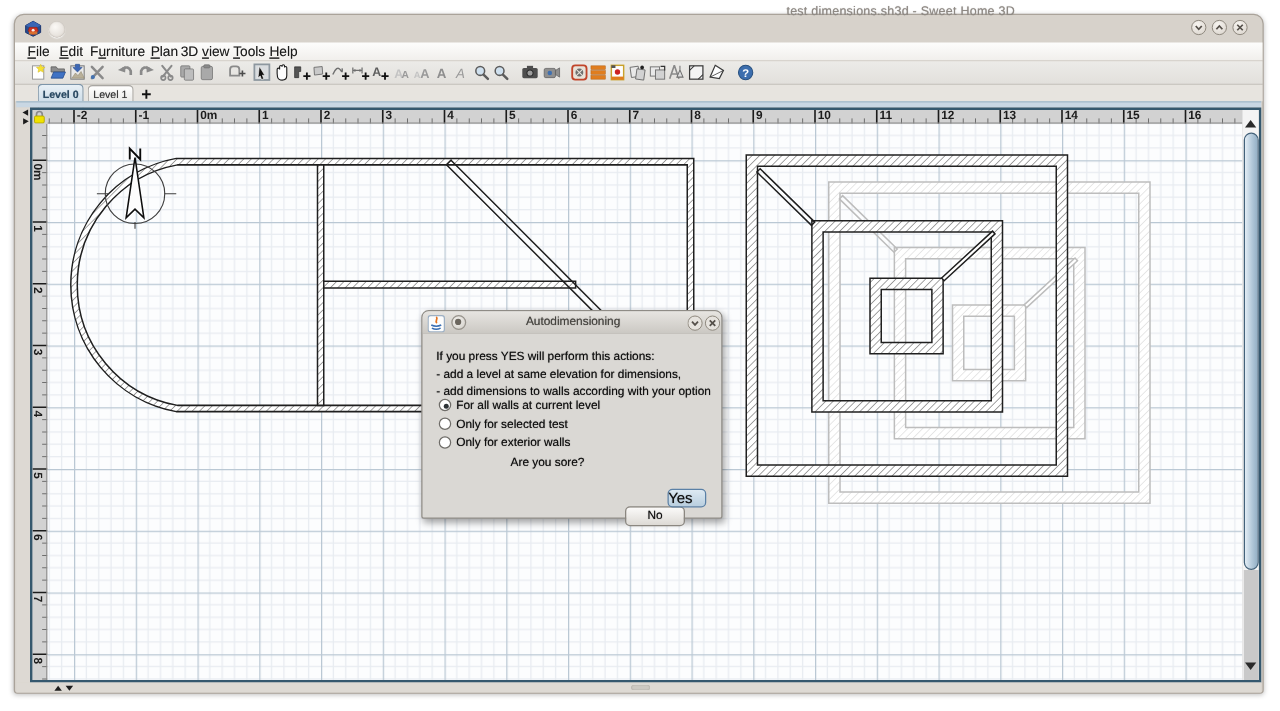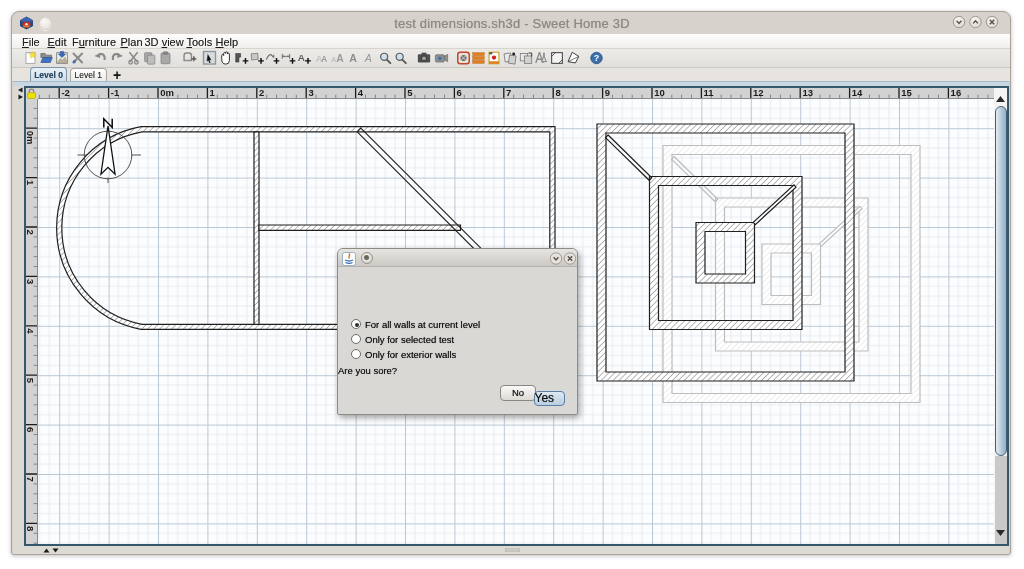--- a/index.html
+++ b/index.html
@@ -8,21 +8,21 @@
 <div class="abs" style="left:11px;top:11px;width:1000px;height:544px;background:#d7d2cb;border:1px solid #aaa39a;border-radius:8px 8px 3px 3px;box-shadow:0 1px 4px rgba(0,0,0,0.25)"></div>
 
 <svg class="abs" style="left:19px;top:15px" width="15" height="16" viewBox="0 0 20 18">
  <path d="M10,1 L18,5.5 V13 L10,17 L2,13 V5.5 Z" fill="#274d8f" stroke="#16306b" stroke-width="1"></path>
  <path d="M10,1 L18,5.5 L10,9.5 L2,5.5 Z" fill="#3a66b5"></path>
  <path d="M6,7.5 h8 l1.5,4 L10,15.5 L4.5,11.5 Z" fill="#cc3322" stroke="#8f1f12" stroke-width="0.6"></path>
  <circle cx="10" cy="10.5" r="1.6" fill="#f3f3f3"></circle>
  <path d="M5.5,12 h9 v3 h-9 z" fill="#e07a30" opacity="0.85"></path>
 </svg>
 <div class="abs" style="left:38.5px;top:17px;width:13px;height:13px;border-radius:50%;background:radial-gradient(circle at 40% 35%,#fbf9f6,#dcd6cf);box-shadow:inset 0 0 1px #a39c93, 0 1px 1px rgba(255,255,255,0.7)"></div>
-<div class="abs" style="left:212px;top:16px;width:600px;text-align:center;font-size:13px;color:#8e8984;letter-spacing:0.2px;text-shadow:0 0 0.7px rgba(142,137,132,0.8)">test dimensions.sh3d - Sweet Home 3D</div>
+<div class="abs" style="left:212px;top:4px;width:600px;text-align:right;font-size:10px;color:#8e8984;letter-spacing:0.2px;text-shadow:0 0 0.7px rgba(142,137,132,0.8)">test dimensions.sh3d - Sweet Home 3D</div>
 <svg class="abs" style="left:951px;top:14px" width="50" height="16" viewBox="0 0 50 16">
  <defs>
       <radialGradient id="wb" cx="0.4" cy="0.3" r="0.9">
         <stop offset="0" stop-color="#f7f4f0"></stop>
         <stop offset="1" stop-color="#d8d2ca"></stop>
       </radialGradient>
     </defs>
  <g stroke="#8f897f" stroke-width="0.8" fill="url(#wb)">
   <circle cx="8" cy="8" r="5.7"></circle>
   <circle cx="24.5" cy="8" r="5.7"></circle>
@@ -321,29 +321,35 @@
 
 <div class="abs" style="left:337px;top:248px;width:241px;height:167px;background:#dad8d4;border:1px solid #8f8c86;border-radius:6px 6px 2px 2px;box-shadow:2px 3px 6px rgba(0,0,0,0.35)">
   <div class="abs" style="left:0;top:0;width:239px;height:18px;background:linear-gradient(#e7e5e1,#ccc9c4);border-bottom:1px solid #b5b2ad;border-radius:5px 5px 0 0"></div>
   <svg class="abs" style="left:4px;top:2.5px" width="14" height="14" viewBox="0 0 14 14">
     <rect x="0.5" y="0.5" width="13" height="13" rx="2" fill="#fdfdfd" stroke="#9db0c4"></rect>
     <path d="M7,1.5 C9,3 5.5,4.5 7.5,6.5" fill="none" stroke="#e2721f" stroke-width="1.4"></path>
     <path d="M3,8 q4,2 8,0 M3.5,10.5 q3.5,1.8 7,0" fill="none" stroke="#3b6fb3" stroke-width="1.3"></path>
   </svg>
   <div class="abs" style="left:23px;top:3px;width:12px;height:12px;border-radius:50%;background:radial-gradient(circle at 40% 35%,#f5f3ef,#cfccc6);border:1px solid #97938c"></div>
   <div class="abs" style="left:25.5px;top:5.5px;width:5px;height:5px;border-radius:50%;background:#6b665e"></div>
+  <div class="abs" style="left:0;top:3px;width:241px;text-align:center;font-size:9.5px;color:#45433f;text-shadow:0 0 0.7px rgba(69,67,63,0.7)">Autodimensioning</div>
   <svg class="abs" style="left:212px;top:3px" width="26" height="13" viewBox="0 0 26 13">
     <circle cx="6" cy="6.5" r="5.7" fill="#e6e3de" stroke="#8f897f" stroke-width="0.8"></circle>
     <circle cx="20" cy="6.5" r="5.7" fill="#e6e3de" stroke="#8f897f" stroke-width="0.8"></circle>
     <path d="M3.6,5.3 L6,7.9 L8.4,5.3" stroke="#55504a" stroke-width="1.4" fill="none"></path>
     <path d="M17.8,4.3 L22.2,8.7 M22.2,4.3 L17.8,8.7" stroke="#55504a" stroke-width="1.4" fill="none"></path>
   </svg>
+  <div class="abs" style="left:11px;top:30px;font-size:9.5px;color:#0d0d0d;line-height:14px;white-space:nowrap;text-shadow:0 0 0.7px rgba(13,13,13,0.65)">
+    If you press YES will perform this actions:<br>
+    - add a level at same elevation for dimensions,<br>
+    - add dimensions to walls according with your option
+  </div>
   <div class="abs" style="left:13px;top:70px;width:10px;height:10px;border-radius:50%;background:#fff;border:1px solid #6e6c68"></div>
   <div class="abs" style="left:16.5px;top:73.5px;width:4px;height:4px;border-radius:50%;background:#2d3236"></div>
   <div class="abs" style="left:27px;top:70px;font-size:9.5px;color:#0d0d0d;text-shadow:0 0 0.7px rgba(13,13,13,0.65)">For all walls at current level</div>
   <div class="abs" style="left:13px;top:85px;width:10px;height:10px;border-radius:50%;background:#fff;border:1px solid #6e6c68"></div>
   <div class="abs" style="left:27px;top:85px;font-size:9.5px;color:#0d0d0d;text-shadow:0 0 0.7px rgba(13,13,13,0.65)">Only for selected test</div>
   <div class="abs" style="left:13px;top:100px;width:10px;height:10px;border-radius:50%;background:#fff;border:1px solid #6e6c68"></div>
   <div class="abs" style="left:27px;top:100px;font-size:9.5px;color:#0d0d0d;text-shadow:0 0 0.7px rgba(13,13,13,0.65)">Only for exterior walls</div>
-  <div class="abs" style="left:0;top:116px;width:200px;text-align:left;font-size:9.5px;color:#0d0d0d;text-shadow:0 0 0.7px rgba(13,13,13,0.65)">Are you sore?</div>
-  <div class="abs" style="left:162px;top:136px;width:36px;height:15.5px;background:linear-gradient(#fbfaf9,#dddad5);border:1px solid #8b8780;border-radius:4px;font-size:9.5px;color:#111;text-align:center;line-height:14.5px;text-shadow:0 0 0.7px rgba(17,17,17,0.65)">No</div>
+  <div class="abs" style="left:0;top:116px;width:200px;text-align:center;font-size:9.5px;color:#0d0d0d;text-shadow:0 0 0.7px rgba(13,13,13,0.65)">Are you sore?</div>
+  <div class="abs" style="left:162px;top:156px;width:48px;height:15.5px;background:linear-gradient(#fbfaf9,#dddad5);border:1px solid #8b8780;border-radius:4px;font-size:9.5px;color:#111;text-align:center;line-height:14.5px;text-shadow:0 0 0.7px rgba(17,17,17,0.65)">No</div>
   <div class="abs" style="left:195.5px;top:141.5px;width:31px;height:15.5px;background:linear-gradient(#dde9f2,#b9cfdf);border:1.5px solid #5a80a6;border-radius:4px;font-size:12px;color:#111;text-align:left;line-height:13.5px;text-shadow:0 0 0.7px rgba(17,17,17,0.65)">Yes</div>
 </div>
 
 </body></html>

